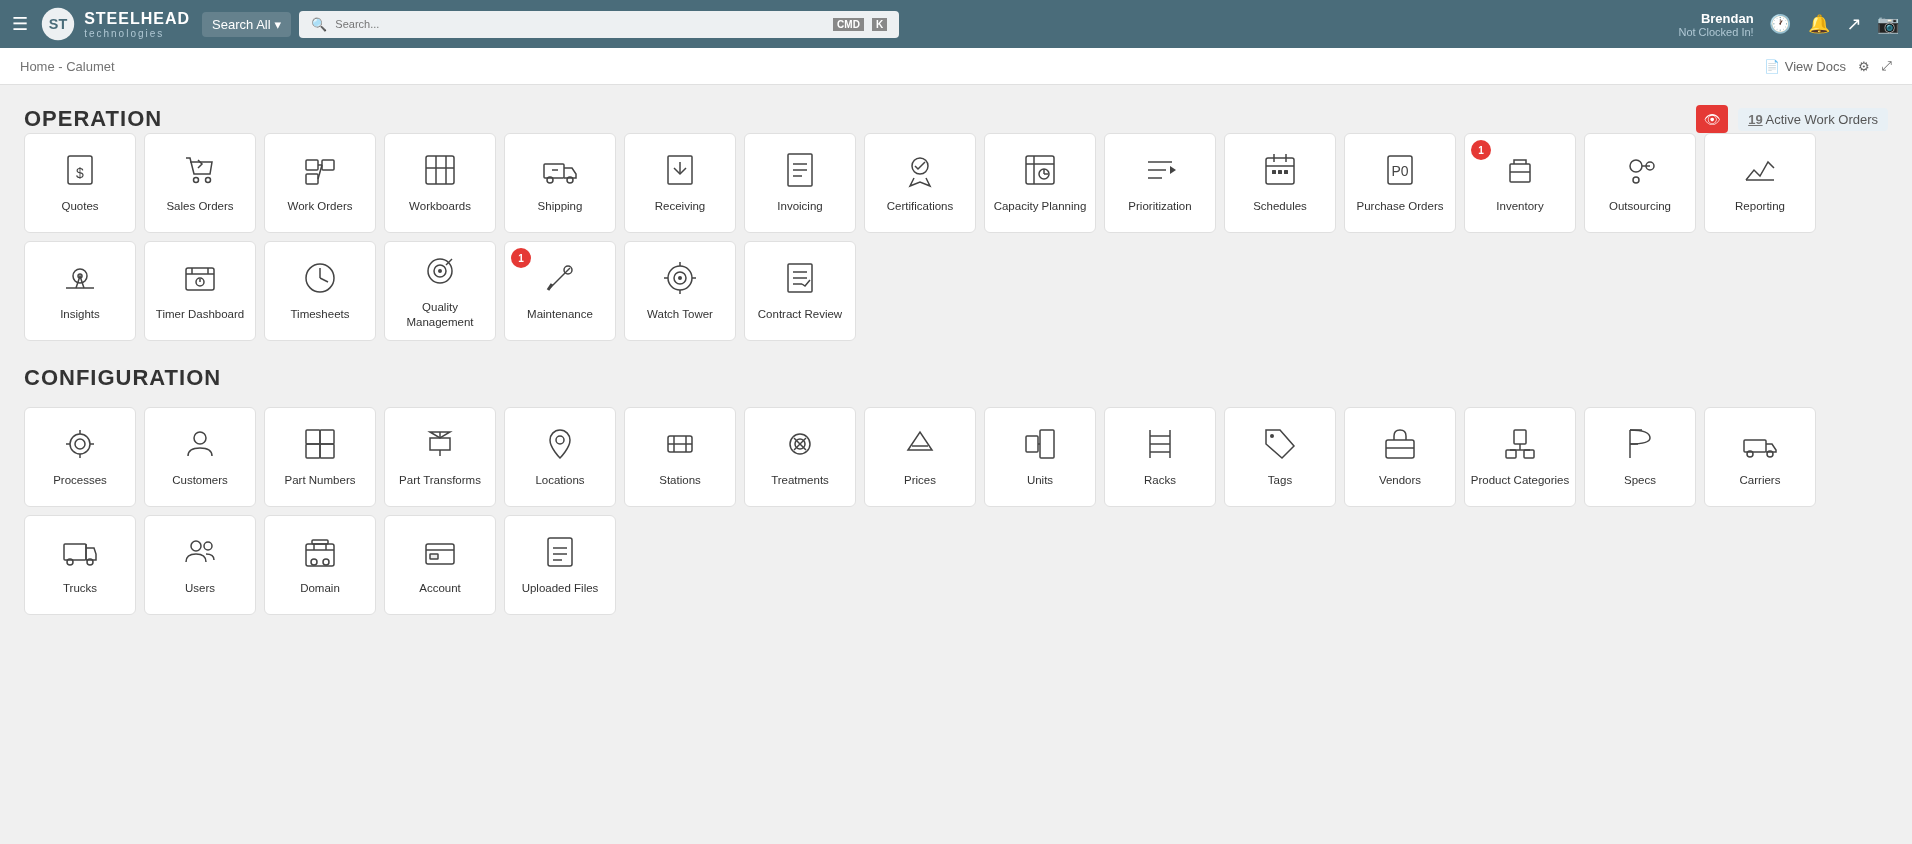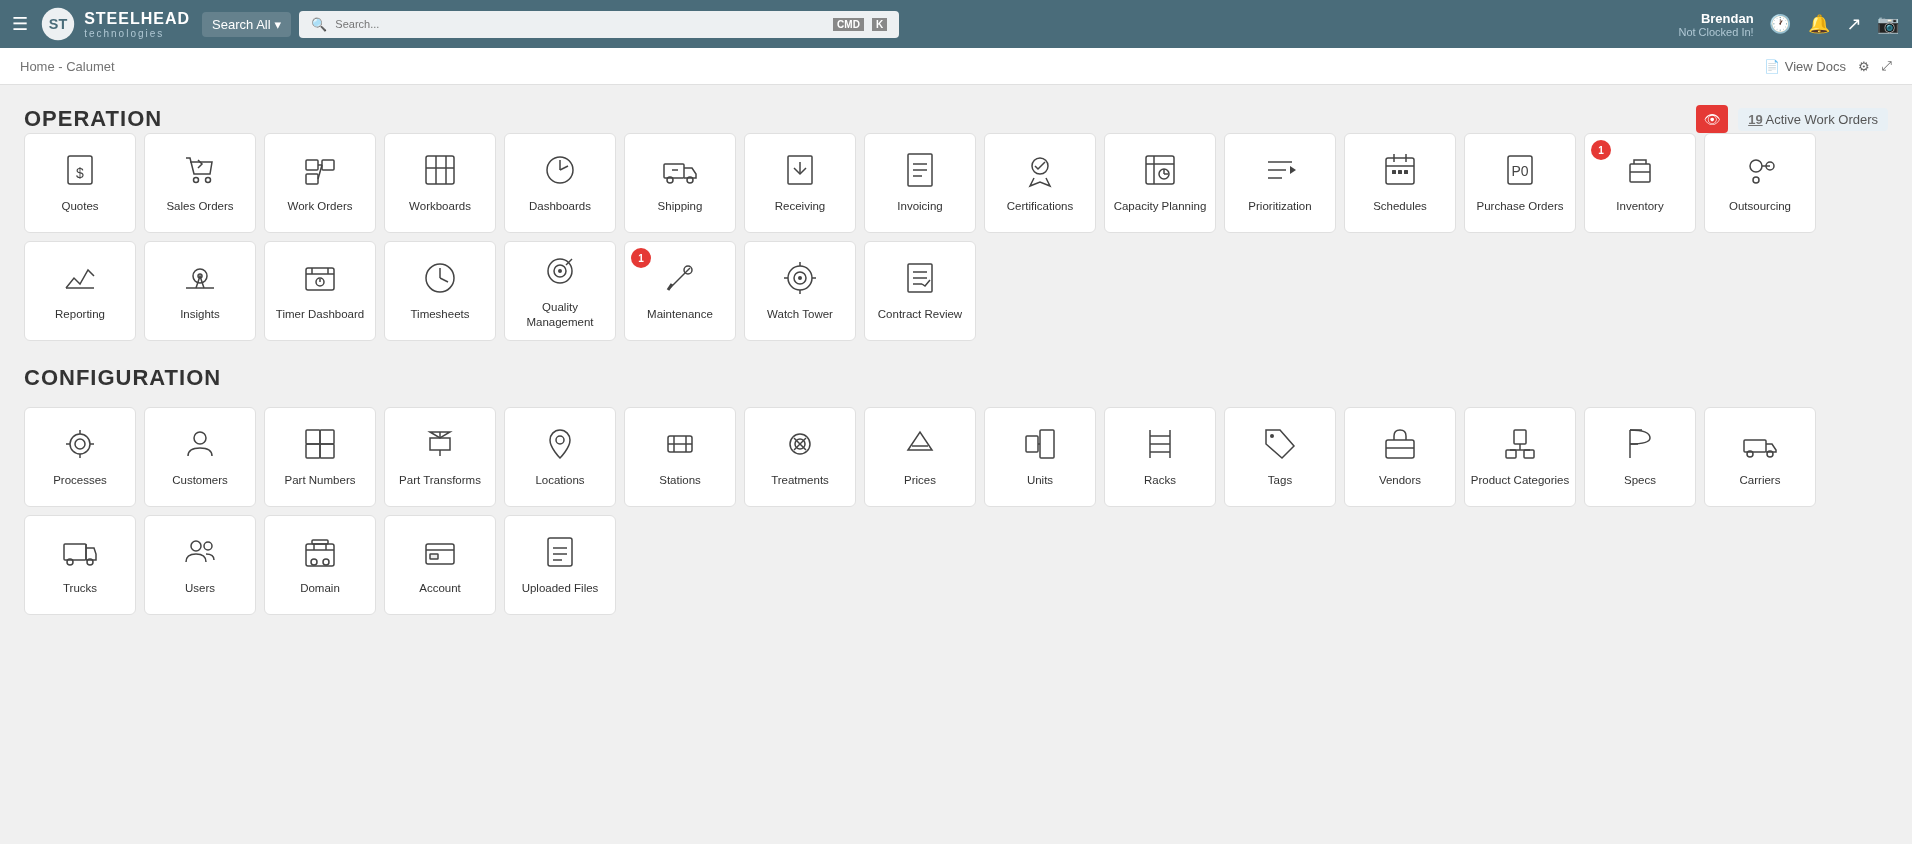--- a/index.html
+++ b/index.html
@@ -285,28 +285,20 @@
         <div class="tile-icon"><svg viewBox="0 0 36 36" fill="none" stroke="#444" stroke-width="1.5">
             <rect x="4" y="4" width="28" height="28" rx="2"></rect>
             <line x1="14" y1="4" x2="14" y2="32"></line>
             <line x1="24" y1="4" x2="24" y2="32"></line>
             <line x1="4" y1="16" x2="32" y2="16"></line>
           </svg></div>
         <div class="tile-label">Workboards</div>
       </div>
       <div class="tile">
         <div class="tile-icon"><svg viewBox="0 0 36 36" fill="none" stroke="#444" stroke-width="1.5">
-            <circle cx="18" cy="18" r="13"></circle>
-            <path d="M18 18 L18 8"></path>
-            <path d="M18 18 L26 14"></path>
-          </svg></div>
-        <div class="tile-label">Dashboards</div>
-      </div>
-      <div class="tile">
-        <div class="tile-icon"><svg viewBox="0 0 36 36" fill="none" stroke="#444" stroke-width="1.5">
             <rect x="2" y="12" width="20" height="14" rx="1"></rect>
             <polyline points="22,16 30,16 34,22 34,26 22,26"></polyline>
             <circle cx="8" cy="28" r="3"></circle>
             <circle cx="28" cy="28" r="3"></circle>
             <line x1="10" y1="18" x2="16" y2="18"></line>
           </svg></div>
         <div class="tile-label">Shipping</div>
       </div>
       <div class="tile">
         <div class="tile-icon"><svg viewBox="0 0 36 36" fill="none" stroke="#444" stroke-width="1.5">

